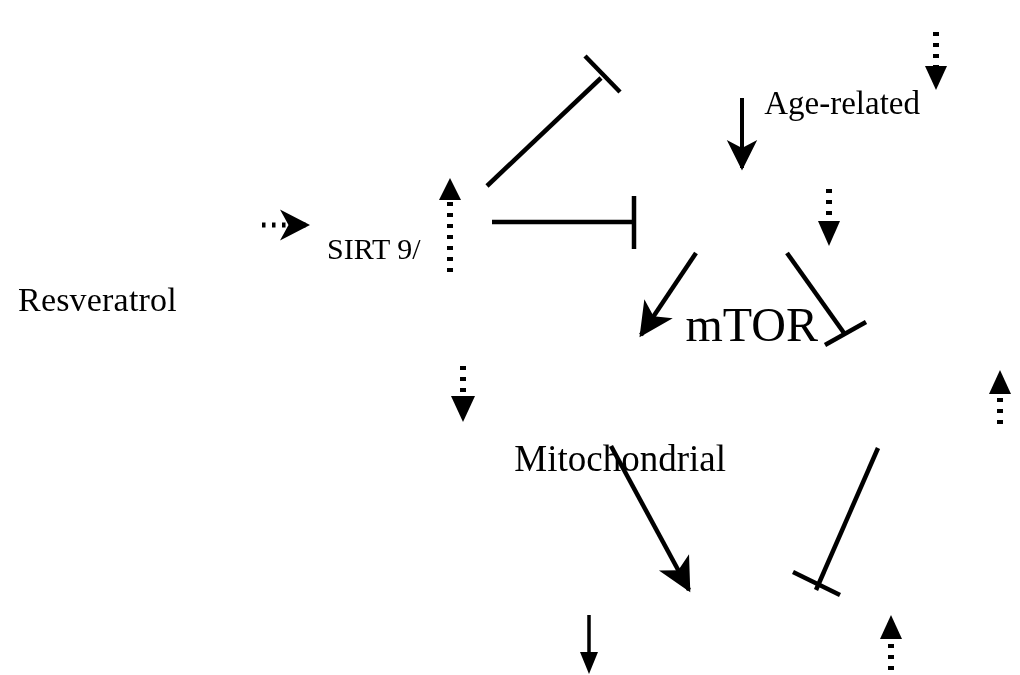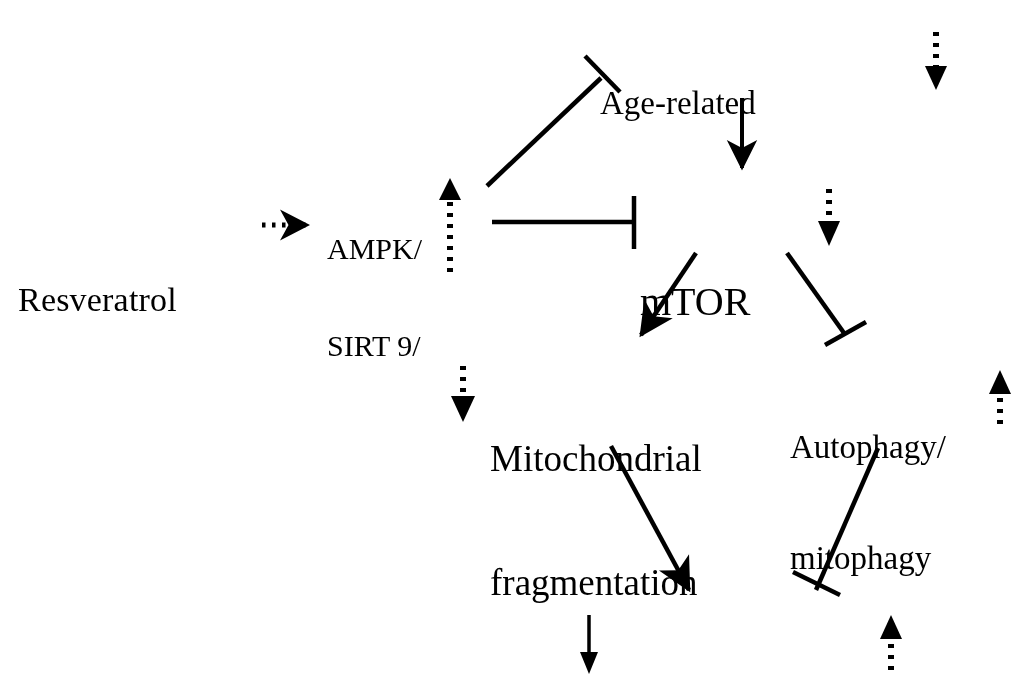--- a/index.html
+++ b/index.html
@@ -18,21 +18,21 @@
   }
   #edge-layer {
     position: absolute;
     left: 0;
     top: 0;
     width: 1020px;
     height: 675px;
   }
   .node {
     position: absolute;
-    text-align: left;
+    text-align: right;
     line-height: 1.12;
     white-space: pre;
     color: #000;
   }
   .node-line { display: block; }
 
   .node-resveratrol {
     font-weight: normal;
     font-size: 34px;
     letter-spacing: 0.2px;
@@ -40,21 +40,21 @@
   .node-ampk {
     font-size: 30px;
     text-align: left;
     line-height: 1.08;
   }
   .node-age {
     font-size: 33px;
     line-height: 1.1;
   }
   .node-mtor {
-    font-size: 40px;
+    font-size: 48px;
   }
   .node-mito {
     font-size: 37px;
     line-height: 1.12;
   }
   .node-auto {
     font-size: 33px;
     line-height: 1.12;
   }
   .node-mtdna {
@@ -163,39 +163,33 @@
       <line x1="891" y1="670" x2="891" y2="637" stroke="#000" stroke-width="6" stroke-dasharray="4 7"></line>
       <path d="M891,615 L902,639 L880,639 Z" fill="#000"></path>
     </g>
   </svg>
 
   <div class="node node-resveratrol" style="left:18px; top:205px;">
     <span class="node-line">Resveratrol</span>
   </div>
 
   <div class="node node-ampk" style="left:327px; top:168px;">
-    <span class="node-line">AMPK/</span>
     <span class="node-line">SIRT 9/</span>
   </div>
 
   <div class="node node-age" style="left:600px; top:12px; width:320px;">
     <span class="node-line">Age-related</span>
   </div>
 
   <div class="node node-mtor" style="left:640px; top:190px; width:178px;">
     <span class="node-line">mTOR</span>
   </div>
 
   <div class="node node-mito" style="left:490px; top:355px; width:236px;">
     <span class="node-line">Mitochondrial</span>
-    <span class="node-line">fragmentation</span>
   </div>
 
-  <div class="node node-auto" style="left:790px; top:355px; width:180px;">
-    <span class="node-line">Autophagy/</span>
-    <span class="node-line">mitophagy</span>
-  </div>
 
   <div class="node node-mtdna" style="left:612px; top:611px; width:256px;">
     
   </div>
 
 </div>
 
 </body></html>

